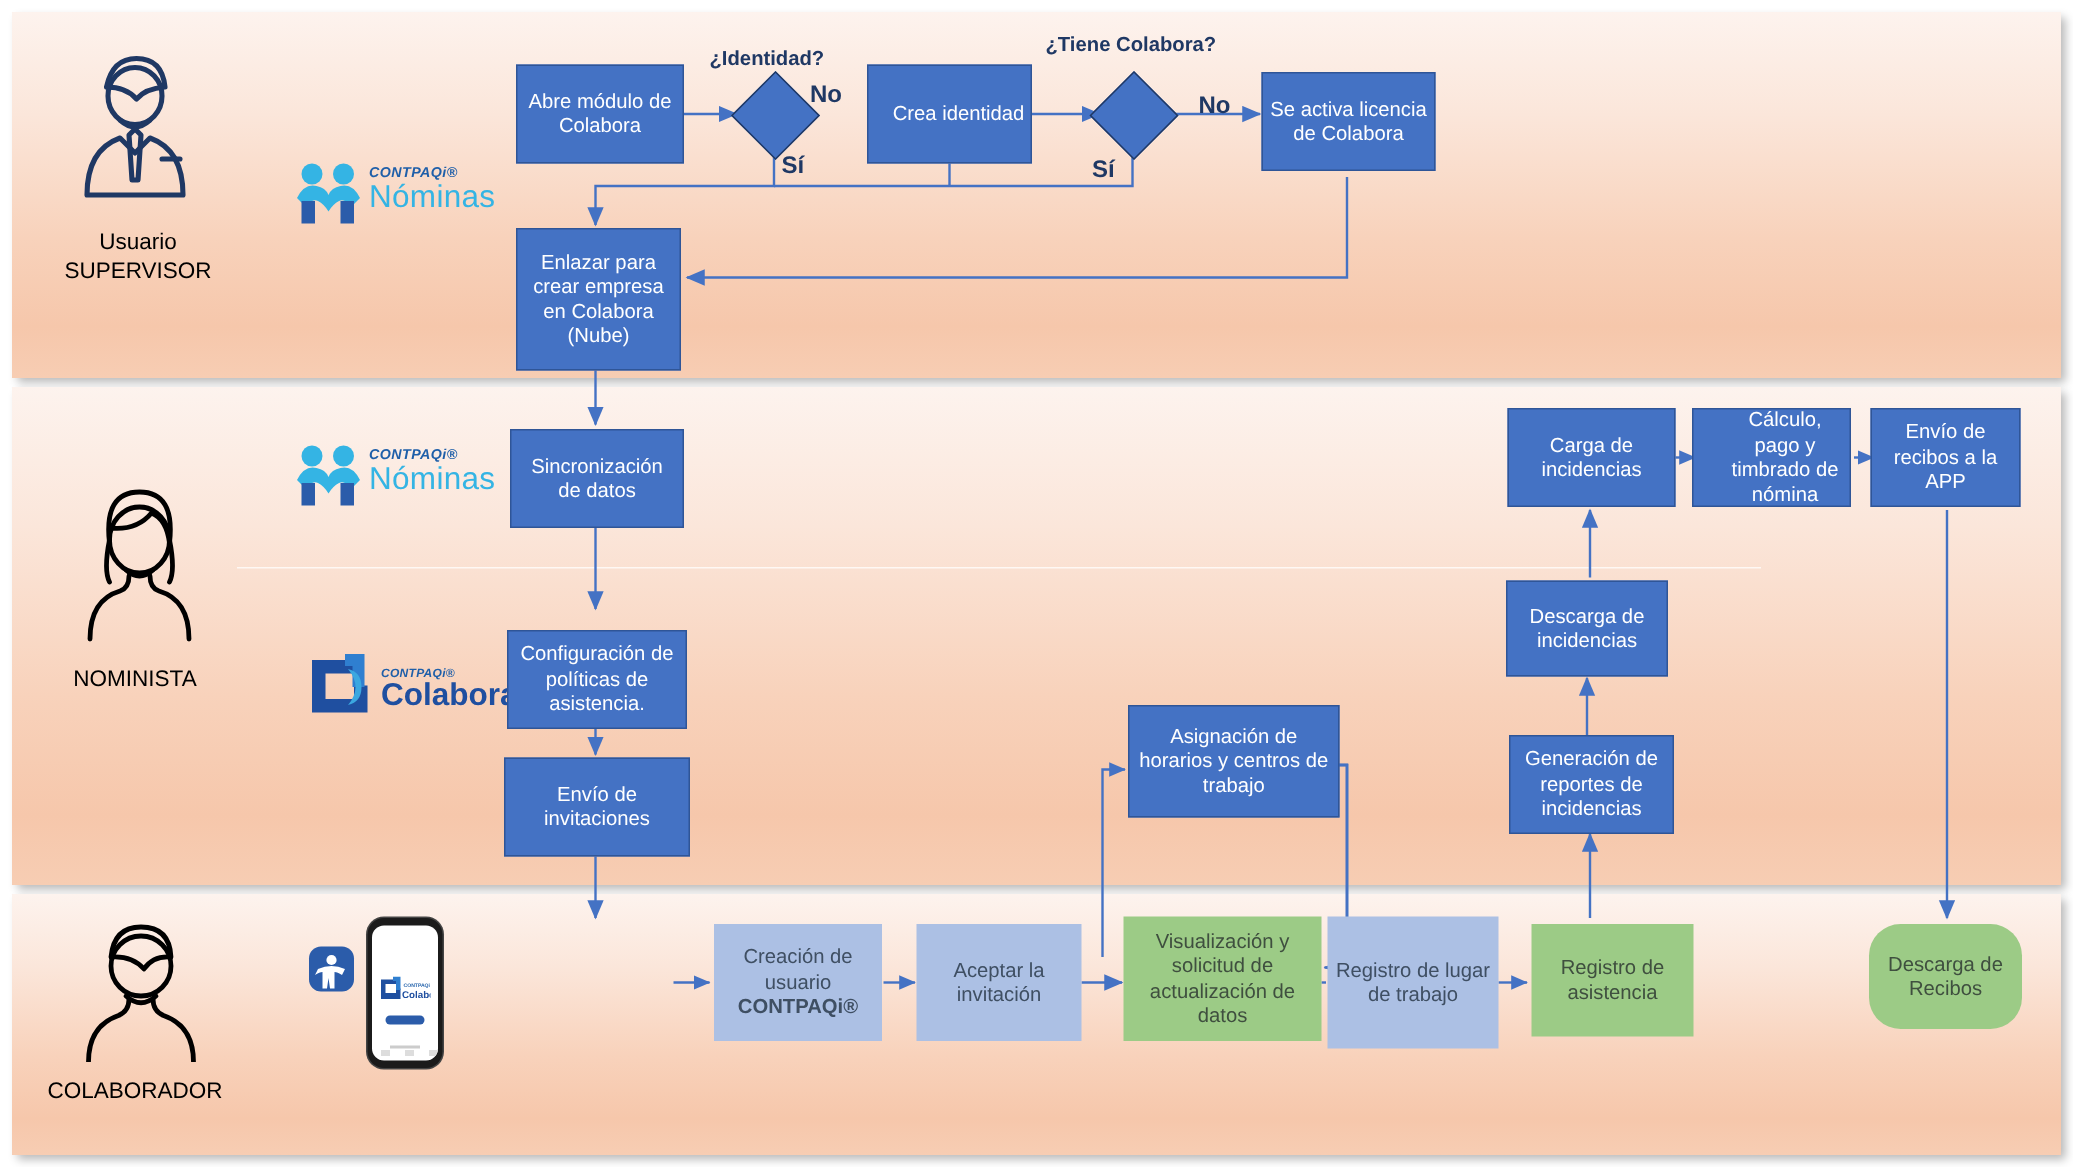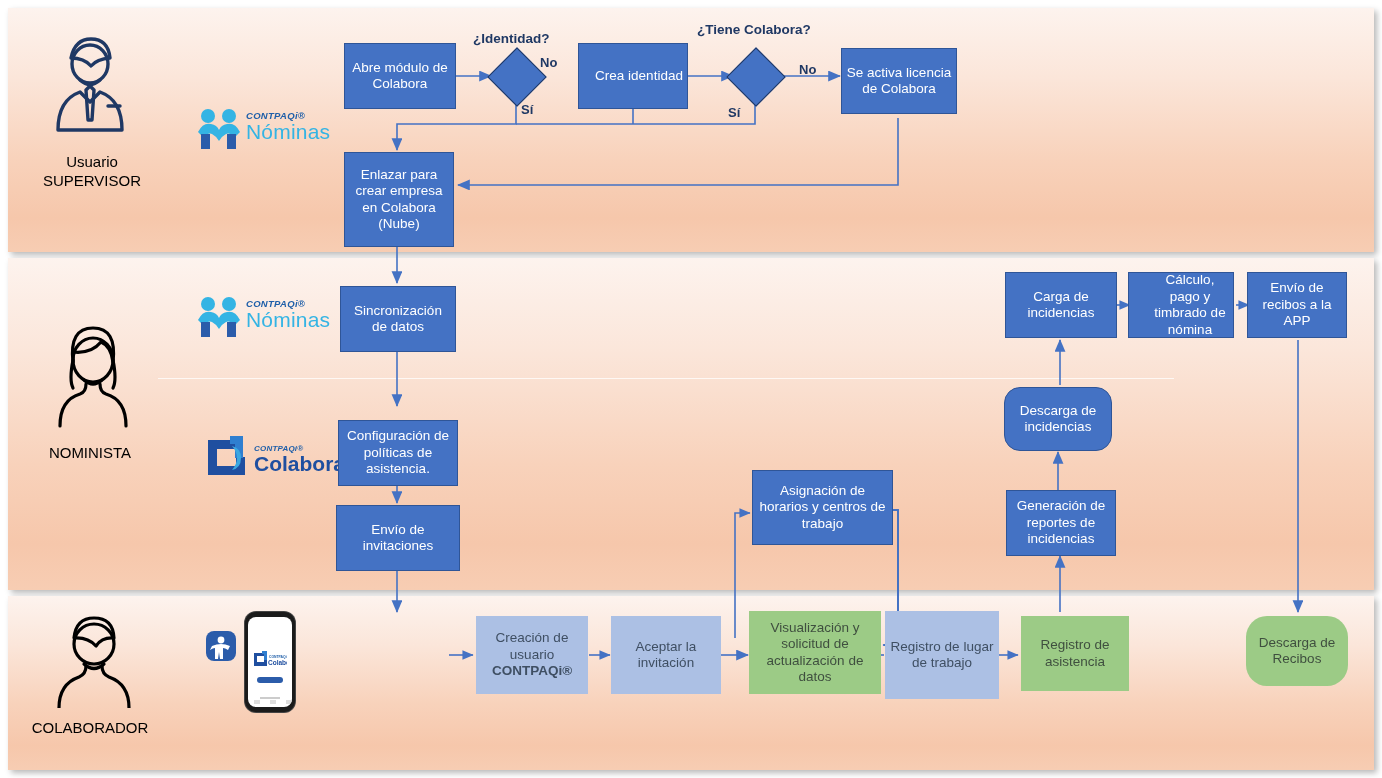--- a/index.html
+++ b/index.html
@@ -38,21 +38,21 @@
        font-size:13.5px;line-height:16.5px;}
   .box-lblue{background:#acc0e4;color:#3f4f63;font-size:13.5px;line-height:16.5px;}
   .box-green{background:#9ccb86;color:#3f4f3f;font-size:13.5px;line-height:16.5px;}
 
   
   .diamond{position:absolute;background:#4472c4;border:1px solid #1f3864;
        transform:rotate(45deg);}
 
   
   .dlabel{position:absolute;color:#1f3864;font-weight:bold;font-size:13.5px;white-space:nowrap;}
-  .elabel{position:absolute;color:#1f3864;font-weight:bold;font-size:13px;white-space:nowrap;}
+  .elabel{position:absolute;color:#1f3864;font-weight:bold;font-size:16px;white-space:nowrap;}
 
   
   .conn{position:absolute;left:0;top:0;width:1382px;height:778px;
         pointer-events:none;overflow:visible;}
 
   
   .phone{position:absolute;background:#1b1b1b;border-radius:11px;
          box-shadow:0 0 0 1px #444;}
   .phone-screen{position:absolute;left:3px;top:5px;right:3px;bottom:5px;
          background:#ffffff;border-radius:8px;overflow:hidden;}
@@ -264,21 +264,21 @@
   <div class="box box-blue" style="left:344px;top:152px;width:110px;height:95px;">Enlazar para crear empresa en Colabora (Nube)</div>
 
   <div class="box box-blue" style="left:340px;top:286px;width:116px;height:66px;">Sincronización de datos</div>
   <div class="box box-blue" style="left:338px;top:408px;width:120px;height:66px;margin-top:12px;">Configuración de políticas de asistencia.</div>
   <div class="box box-blue" style="left:336px;top:505px;width:124px;height:66px;">Envío de invitaciones</div>
   <div class="box box-blue" style="left:752px;top:470px;width:141px;height:75px;">Asignación de horarios y centros de trabajo</div>
 
   <div class="box box-blue" style="left:1005px;top:272px;width:112px;height:66px;">Carga de incidencias</div>
   <div class="box box-blue" style="left:1128px;top:272px;width:106px;height:66px;padding-left:22px;">Cálculo, pago y timbrado de nómina</div>
   <div class="box box-blue" style="left:1247px;top:272px;width:100px;height:66px;">Envío de recibos a la APP</div>
-  <div class="box box-blue" style="left:1004px;top:387px;width:108px;height:64px;border-radius:16px;">Descarga de incidencias</div>
+  <div class="box box-blue" style="left:1004px;top:387px;width:108px;height:64px;">Descarga de incidencias</div>
   <div class="box box-blue" style="left:1006px;top:490px;width:110px;height:66px;">Generación de reportes de incidencias</div>
 
 
   <div class="box box-lblue" style="left:476px;top:616px;width:112px;height:78px;">
     <span>
       <span>Creación de usuario </span><br>
       <b>CONTPAQi®</b>
     </span>
   </div>
 

